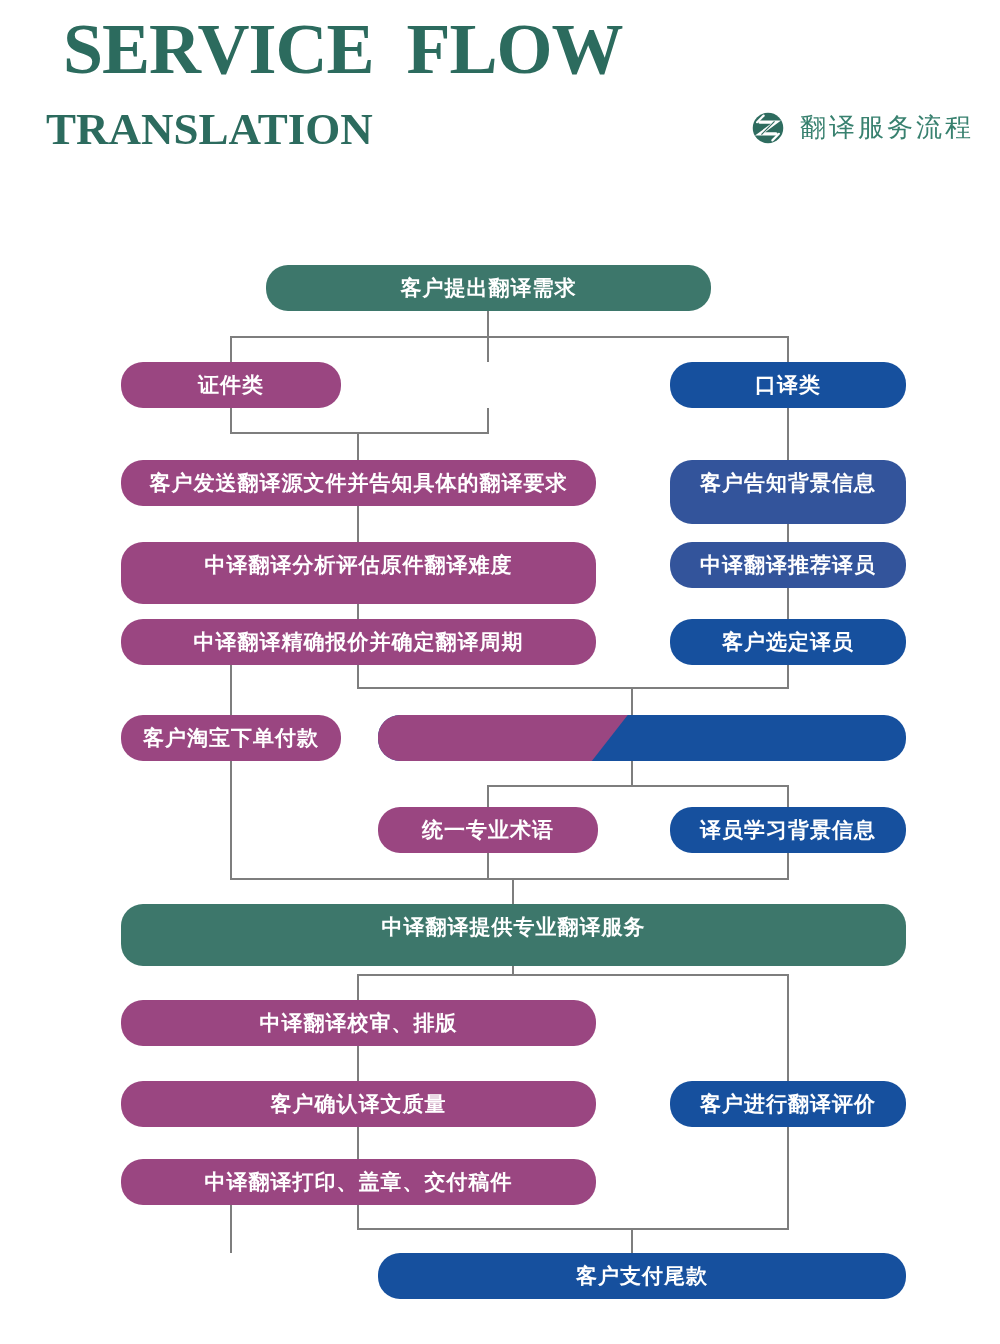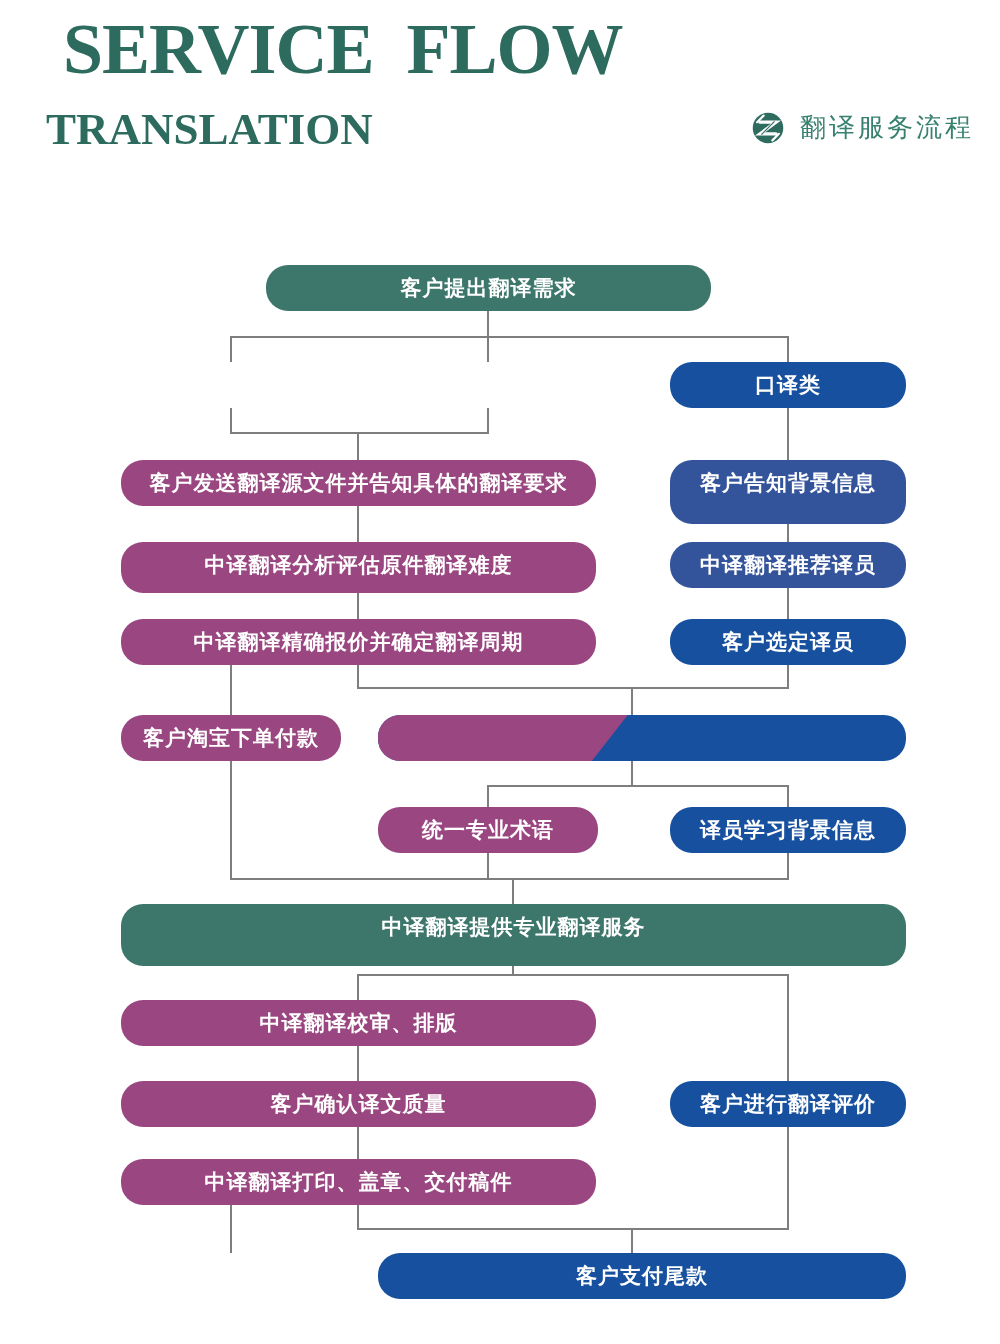--- a/index.html
+++ b/index.html
@@ -63,24 +63,25 @@
       <div class="line" style="background: rgb(126, 126, 126); left: 357px; top: 975px; width: 2px; height: 25px;"></div>
       <div class="line" style="background: rgb(126, 126, 126); left: 787px; top: 975px; width: 2px; height: 106px;"></div>
       <div class="line" style="background: rgb(126, 126, 126); left: 357px; top: 1046px; width: 2px; height: 35px;"></div>
       <div class="line" style="background: rgb(126, 126, 126); left: 357px; top: 1127px; width: 2px; height: 32px;"></div>
       <div class="line" style="background: rgb(126, 126, 126); left: 230px; top: 1205px; width: 2px; height: 48px;"></div>
       <div class="line" style="background: rgb(126, 126, 126); left: 357px; top: 1205px; width: 2px; height: 24px;"></div>
       <div class="line" style="background: rgb(126, 126, 126); left: 787px; top: 1127px; width: 2px; height: 102px;"></div>
       <div class="line" style="background: rgb(126, 126, 126); left: 357px; top: 1228px; width: 432px; height: 2px;"></div>
       <div class="line" style="background: rgb(126, 126, 126); left: 631px; top: 1229px; width: 2px; height: 24px;"></div>
       <div class="node" style="left: 266px; top: 265px; width: 445px; height: 46px; line-height: 46px; color: rgb(255, 255, 255); background: rgb(61, 119, 107);"><span>客户提出翻译需求</span></div>
+      <div class="node" style="left: 121px; top: 362px; width: 220px; height: 46px; line-height: 46px; color: rgb(255, 255, 255); background: rgb(154, 70, 129);"><span>证件类</span></div>
       <div class="node" style="left: 670px; top: 362px; width: 236px; height: 46px; line-height: 46px; color: rgb(255, 255, 255); background: rgb(22, 80, 158);"><span>口译类</span></div>
       <div class="node" style="left: 121px; top: 460px; width: 475px; height: 46px; line-height: 46px; color: rgb(255, 255, 255); background: rgb(154, 70, 129);"><span>客户发送翻译源文件并告知具体的翻译要求</span></div>
       <div class="node" style="left: 670px; top: 460px; width: 236px; height: 64px; line-height: 46px; color: rgb(255, 255, 255); background: rgb(51, 84, 155);"><span>客户告知背景信息</span></div>
-      <div class="node" style="left: 121px; top: 542px; width: 475px; height: 51px; line-height: 46px; color: rgb(255, 255, 255); background: rgb(154, 70, 129);"><span>中译翻译分析评估原件翻译难度</span></div>
+      <div class="node" style="left: 121px; top: 542px; width: 475px; height: 62px; line-height: 46px; color: rgb(255, 255, 255); background: rgb(154, 70, 129);"><span>中译翻译分析评估原件翻译难度</span></div>
       <div class="node" style="left: 670px; top: 542px; width: 236px; height: 46px; line-height: 46px; color: rgb(255, 255, 255); background: rgb(51, 84, 155);"><span>中译翻译推荐译员</span></div>
       <div class="node" style="left: 121px; top: 619px; width: 475px; height: 46px; line-height: 46px; color: rgb(255, 255, 255); background: rgb(154, 70, 129);"><span>中译翻译精确报价并确定翻译周期</span></div>
       <div class="node" style="left: 670px; top: 619px; width: 236px; height: 46px; line-height: 46px; color: rgb(255, 255, 255); background: rgb(22, 80, 158);"><span>客户选定译员</span></div>
       <div class="node" style="left: 121px; top: 715px; width: 220px; height: 46px; line-height: 46px; color: rgb(255, 255, 255); background: rgb(154, 70, 129);"><span>客户淘宝下单付款</span></div>
       <div class="node" style="left: 378px; top: 715px; width: 528px; height: 46px; line-height: 46px; color: rgb(255, 255, 255); background: rgb(22, 80, 158);"><div class="split-overlay" style="background: rgb(154, 70, 129);"></div></div>
       <div class="node" style="left: 378px; top: 807px; width: 220px; height: 46px; line-height: 46px; color: rgb(255, 255, 255); background: rgb(154, 70, 129);"><span>统一专业术语</span></div>
       <div class="node" style="left: 670px; top: 807px; width: 236px; height: 46px; line-height: 46px; color: rgb(255, 255, 255); background: rgb(22, 80, 158);"><span>译员学习背景信息</span></div>
       <div class="node" style="left: 121px; top: 904px; width: 785px; height: 62px; line-height: 46px; color: rgb(255, 255, 255); background: rgb(61, 119, 107);"><span>中译翻译提供专业翻译服务</span></div>
       <div class="node" style="left: 121px; top: 1000px; width: 475px; height: 46px; line-height: 46px; color: rgb(255, 255, 255); background: rgb(154, 70, 129);"><span>中译翻译校审、排版</span></div>
       <div class="node" style="left: 121px; top: 1081px; width: 475px; height: 46px; line-height: 46px; color: rgb(255, 255, 255); background: rgb(154, 70, 129);"><span>客户确认译文质量</span></div>

